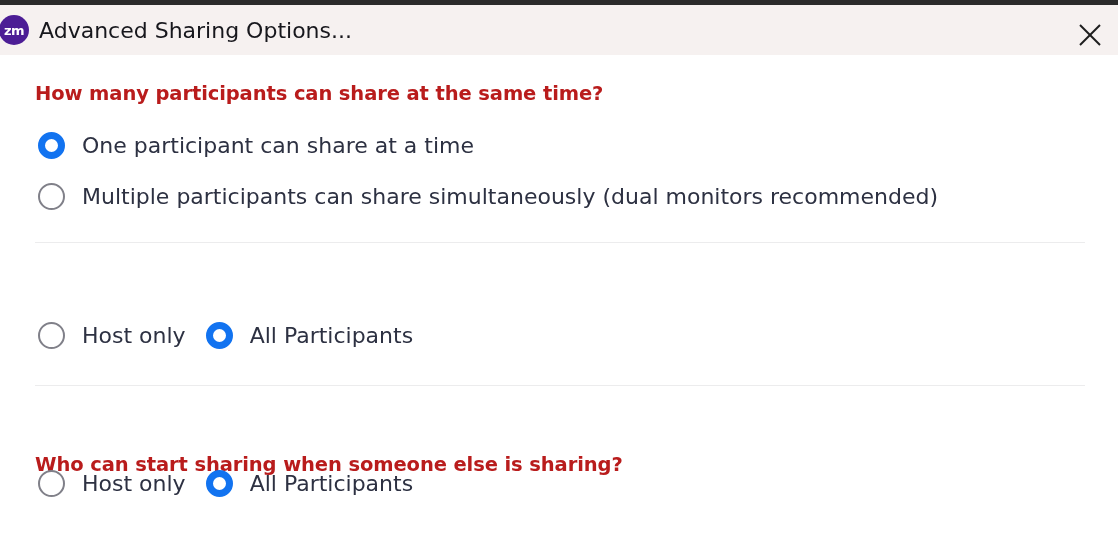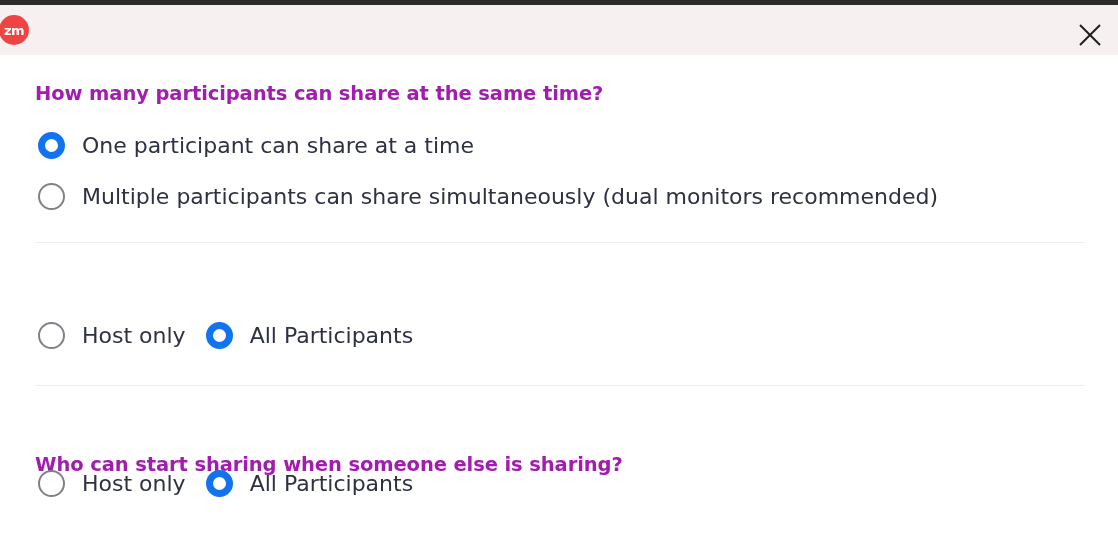--- a/index.html
+++ b/index.html
@@ -37,21 +37,21 @@
   .titlebar-left {
     display: flex;
     align-items: center;
     height: 100%;
   }
   .app-icon {
     width: 30px;
     height: 30px;
     margin-left: -1px;
     border-radius: 50%;
-    background: #ef4444;
+    background: #4c1d95;
     color: #ffffff;
     display: flex;
     align-items: center;
     justify-content: center;
     font-size: 13px;
     font-weight: bold;
     letter-spacing: -0.5px;
     font-family: "DejaVu Sans", sans-serif;
     flex: 0 0 auto;
   }
@@ -72,21 +72,21 @@
     display: flex;
     align-items: center;
     justify-content: center;
     cursor: pointer;
   }
   .close-button svg { display: block; }
 
   .section-heading {
     font-size: 19.5px;
     font-weight: bold;
-    color: #a21caf;
+    color: #b91c1c;
     letter-spacing: -0.1px;
     font-family: "DejaVu Sans", sans-serif;
   }
 
   .option-row {
     display: flex;
     align-items: center;
     white-space: nowrap;
   }
   .option-label {
@@ -137,20 +137,21 @@
   .radio-gap  { width: 17px; flex: 0 0 auto; }
 </style>
 </head>
 <body>
 
 <div class="window">
 
   <div class="titlebar">
     <div class="titlebar-left">
       <div class="app-icon">zm</div>
+      <div class="title-text">Advanced Sharing Options...</div>
     </div>
     <div class="close-button">
       <svg width="26" height="26" viewBox="0 0 26 26" aria-hidden="true">
         <line x1="3" y1="3" x2="23" y2="23" stroke="#1d1d1d" stroke-width="1.9"></line>
         <line x1="23" y1="3" x2="3" y2="23" stroke="#1d1d1d" stroke-width="1.9"></line>
       </svg>
     </div>
   </div>
 
   <div class="section-heading sec1-heading">How many participants can share at the same time?</div>

